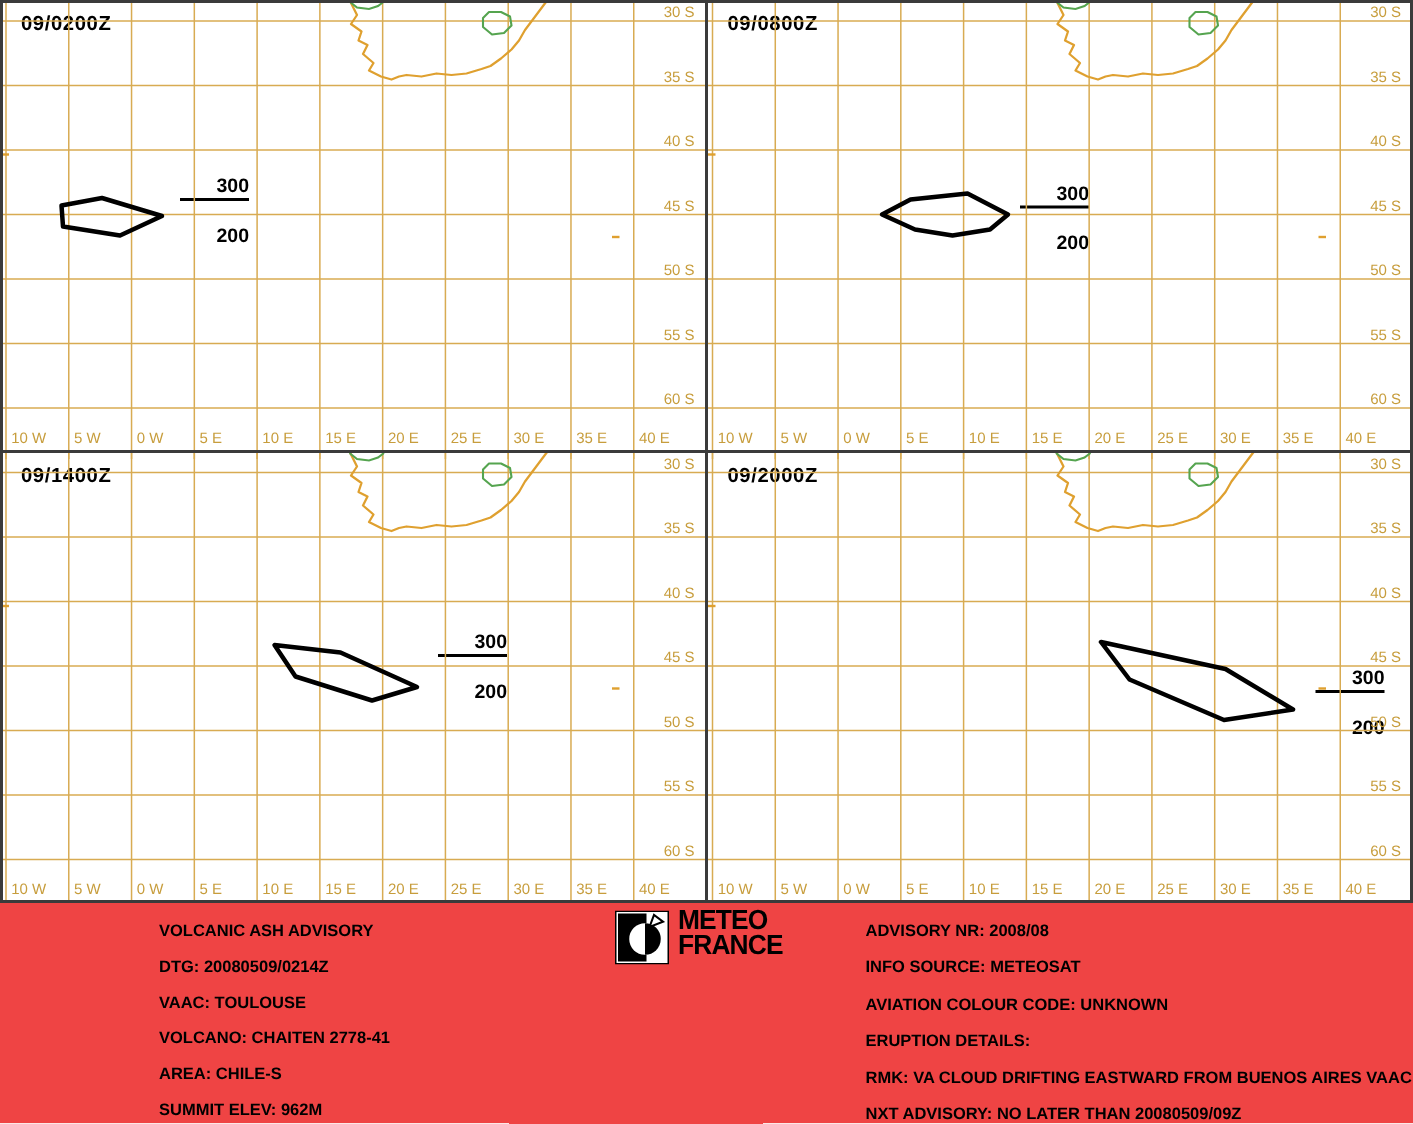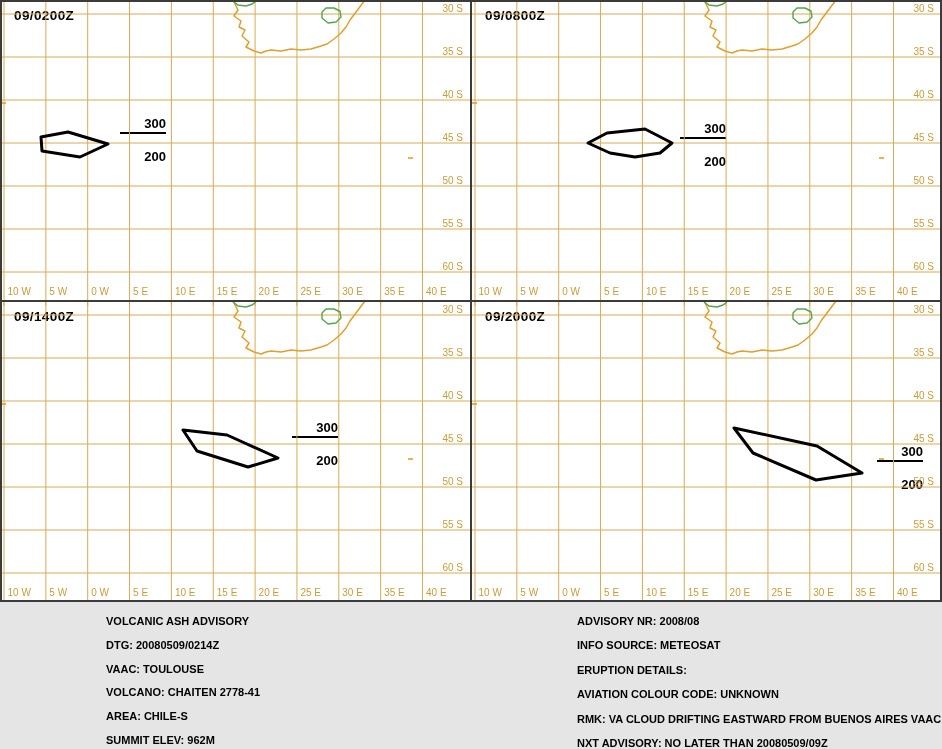--- a/index.html
+++ b/index.html
@@ -14,21 +14,21 @@
     font-size:13.5px;font-weight:bold;letter-spacing:.4px;color:#000;
     white-space:nowrap;
   }
   .frac{
     position:absolute;width:46px;text-align:right;
     font-size:13px;font-weight:bold;color:#000;line-height:15px;
   }
   .frac-top{display:block;height:15px;margin-bottom:1px;}
   .frac-bottom{display:block;height:15px;border-top:2px solid #000;padding-top:15px;}
   .frame-line{position:absolute;background:#3b3b3b;z-index:5;}
-  #footer{position:absolute;left:0;top:602px;width:942px;height:147px;background:#e5e5e5;}
+  #footer{position:absolute;left:0;top:602px;width:942px;height:147px;background:#ef4444;}
   .fcol{position:absolute;top:13px;}
   #fcol-left{left:106px;}
   #fcol-right{left:577px;}
   .fline{font-size:11px;font-weight:bold;color:#000;white-space:nowrap;}
   #fcol-left .fline{height:23.8px;}
   #fcol-right .fline{height:24.4px;}
   #logo{position:absolute;left:410px;top:5px;width:140px;height:40px;}
   #logo-text{
     position:absolute;left:42px;top:-2px;
     font-size:18.5px;font-weight:bold;line-height:16.5px;letter-spacing:-.6px;
@@ -257,19 +257,32 @@
         <div class="fline">VOLCANIC ASH ADVISORY</div>
         <div class="fline">DTG: 20080509/0214Z</div>
         <div class="fline">VAAC: TOULOUSE</div>
         <div class="fline">VOLCANO: CHAITEN 2778-41</div>
         <div class="fline">AREA: CHILE-S</div>
         <div class="fline">SUMMIT ELEV: 962M</div>
       </div>
     <div class="fcol" id="fcol-right">
         <div class="fline">ADVISORY NR: 2008/08</div>
         <div class="fline">INFO SOURCE: METEOSAT</div>
+        <div class="fline">AVIATION COLOUR CODE: UNKNOWN</div>
         <div class="fline">ERUPTION DETAILS:</div>
-        <div class="fline">AVIATION COLOUR CODE: UNKNOWN</div>
         <div class="fline">RMK: VA CLOUD DRIFTING EASTWARD FROM BUENOS AIRES VAAC</div>
         <div class="fline">NXT ADVISORY: NO LATER THAN 20080509/09Z</div>
       </div>
+    <div id="logo">
+      <svg width="36" height="36" viewBox="0 0 36 36">
+        <rect x="0.5" y="0.5" width="35" height="35" fill="#ffffff" stroke="#000000" stroke-width="1"></rect>
+        <rect x="2" y="2" width="19" height="32" fill="#000000"></rect>
+        <circle cx="20" cy="19" r="10.5" fill="#ffffff"></circle>
+        <path d="M20 8.5 A10.5 10.5 0 0 1 20 29.5 Z" fill="#000000"></path>
+        <polygon points="23,11 26,3 32,7.5" fill="#ffffff" stroke="#000000" stroke-width="1.4"></polygon>
+      </svg>
+      <div id="logo-text">
+        <div>METEO</div>
+        <div>FRANCE</div>
+      </div>
+    </div>
   </div>
 </div>
 
 </body></html>

